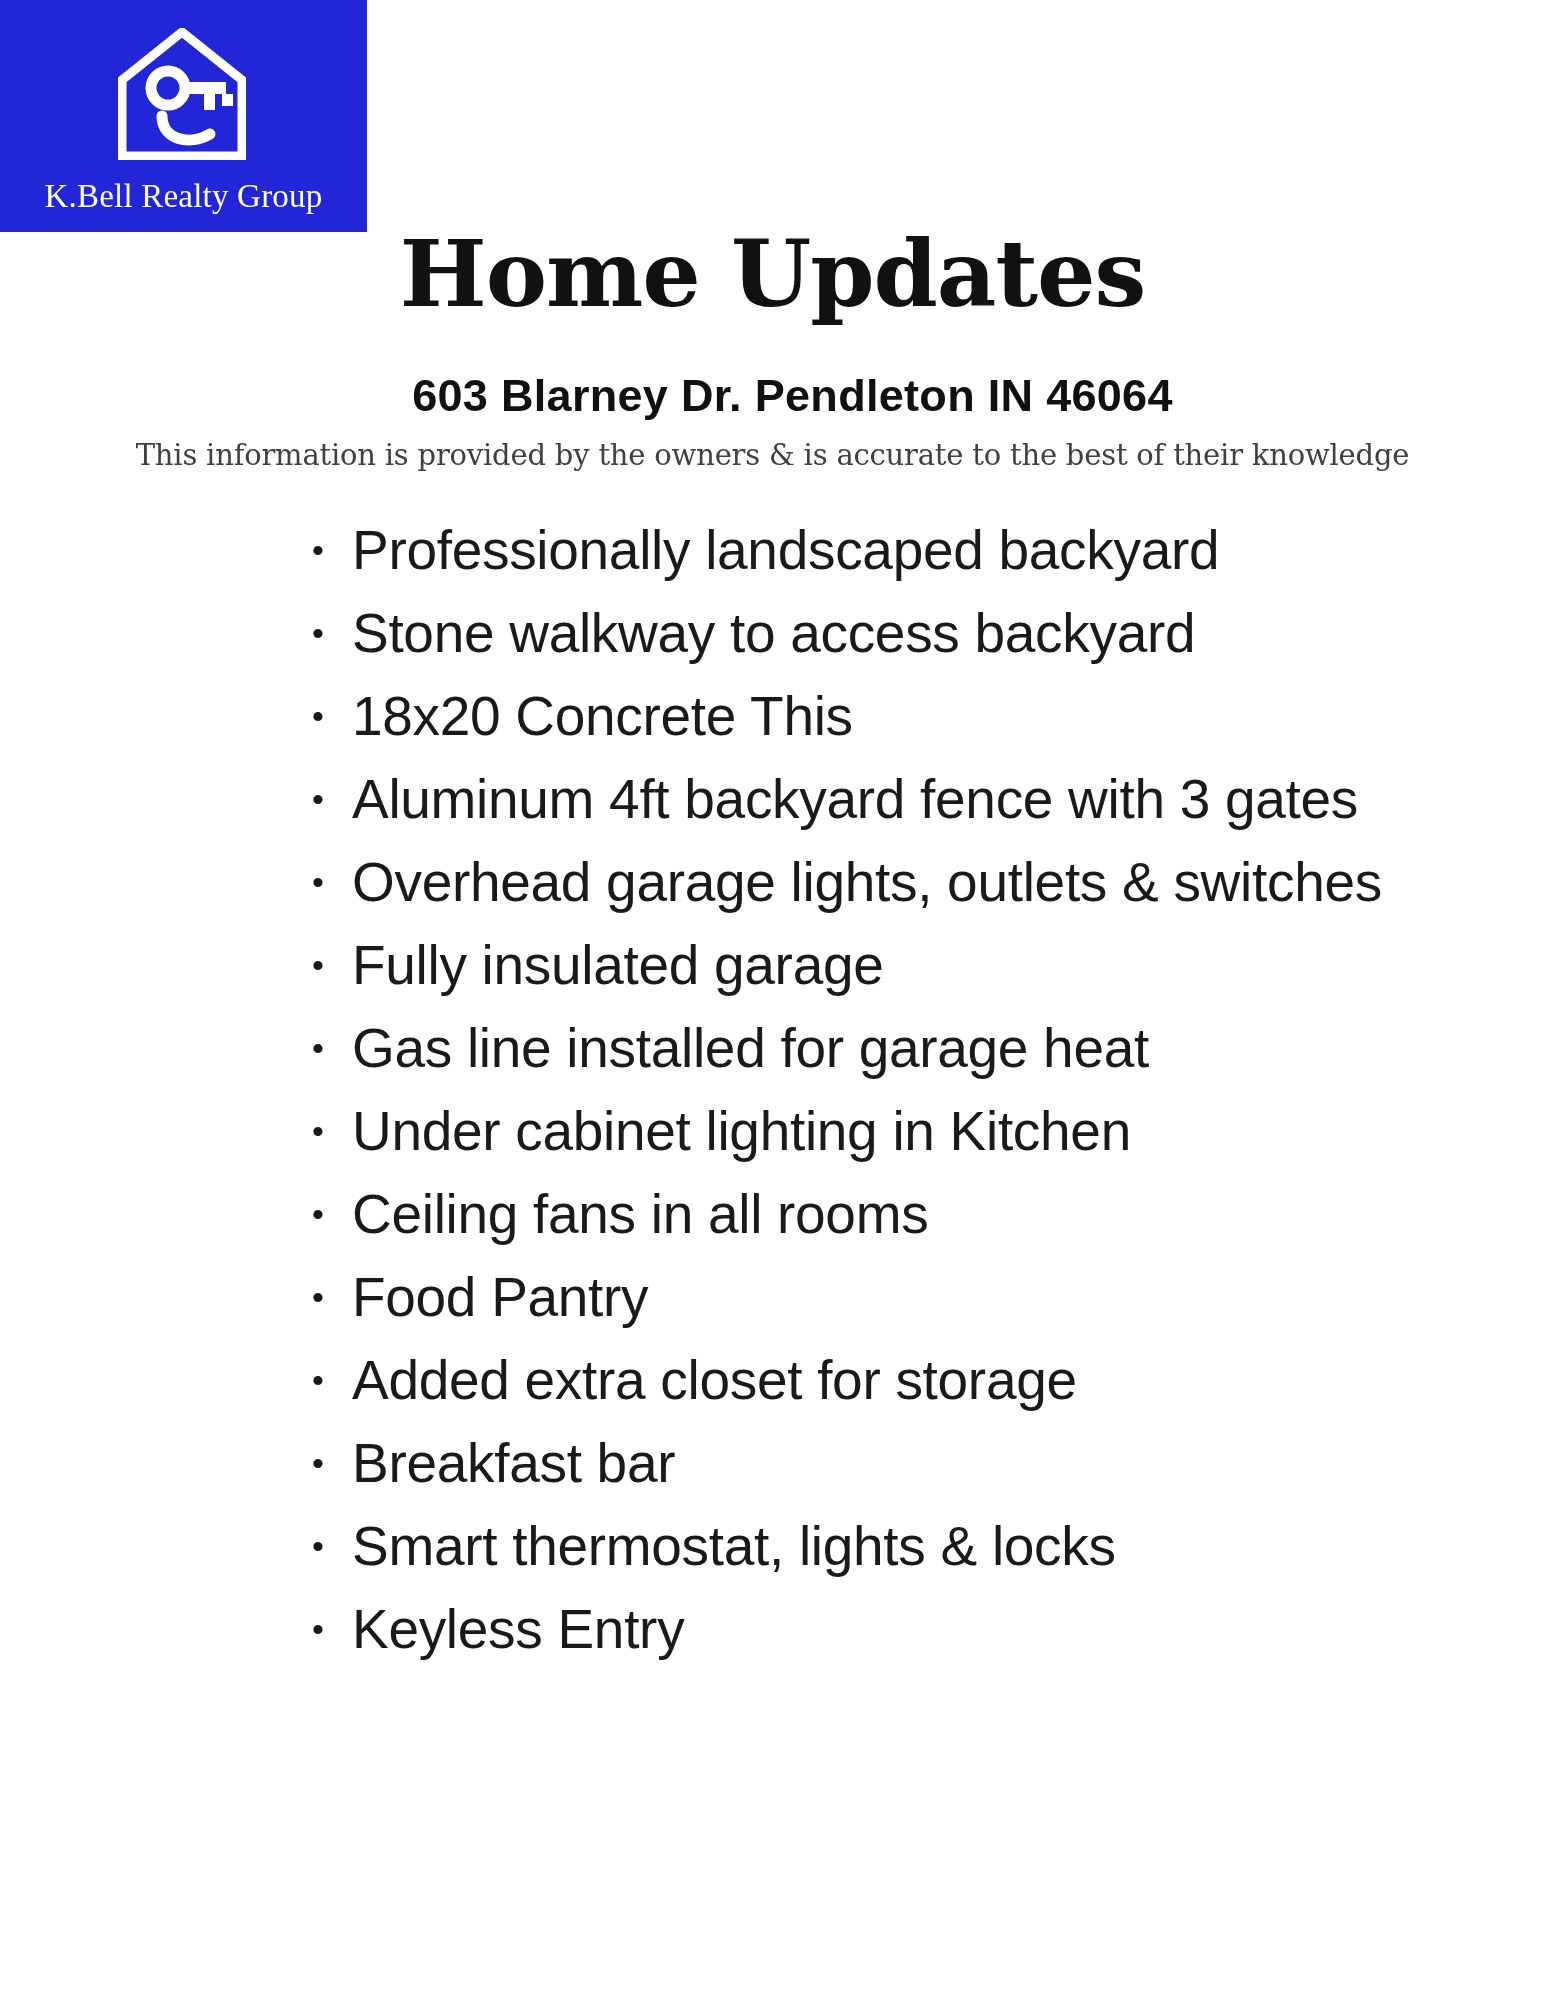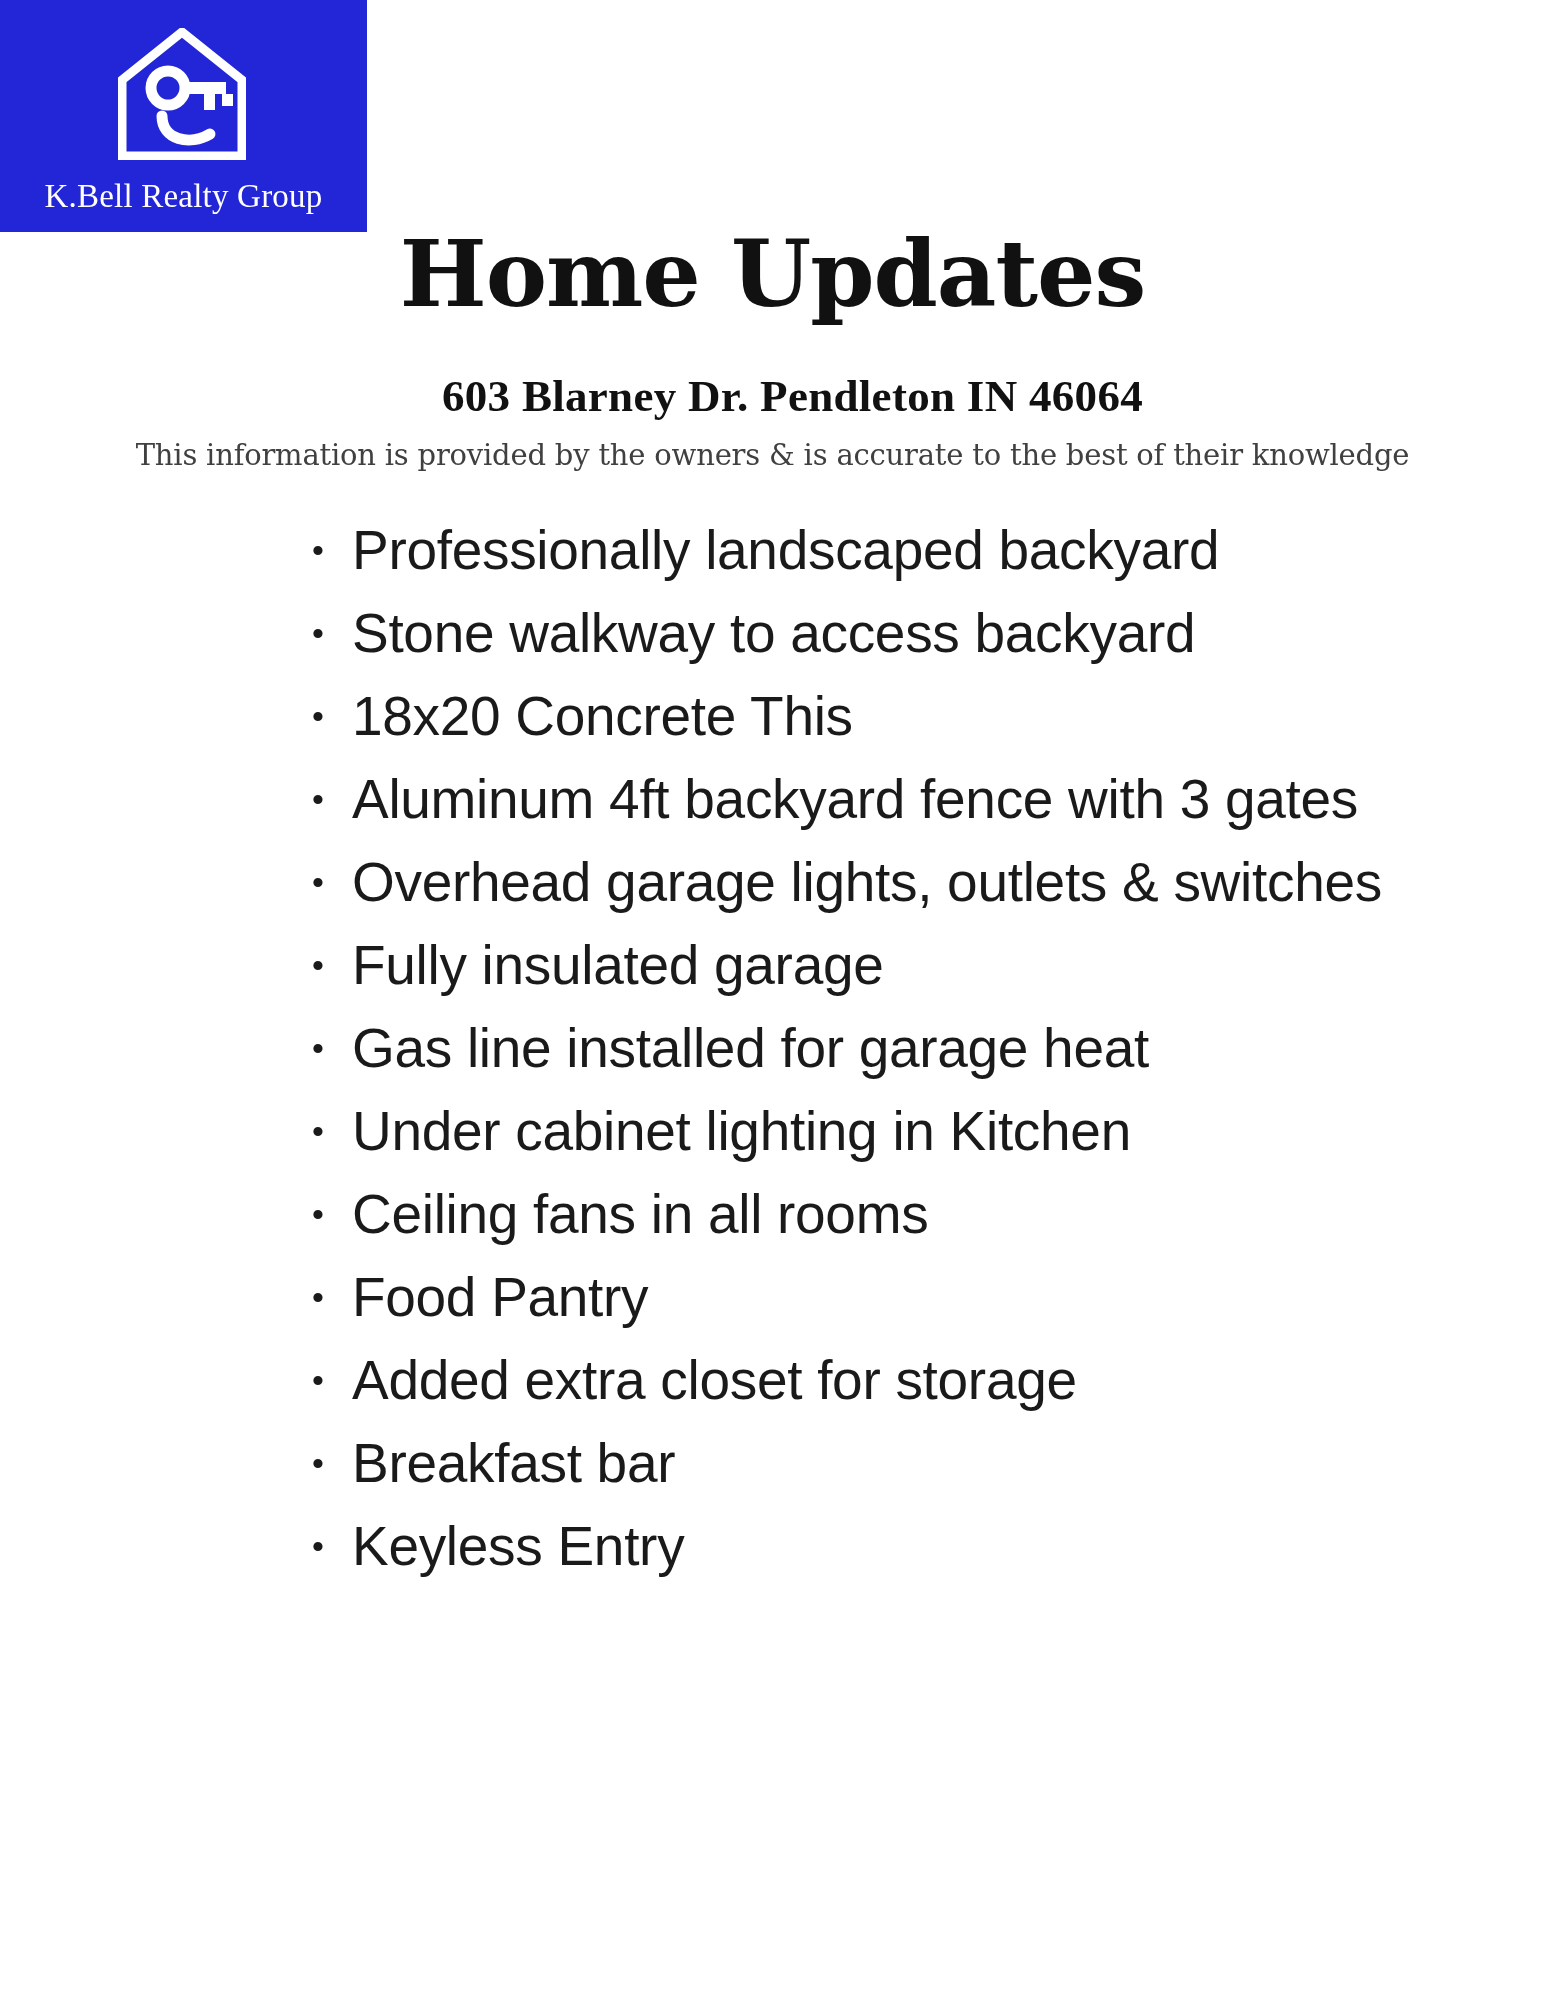--- a/index.html
+++ b/index.html
@@ -60,21 +60,21 @@
     color: #111111;
     line-height: 1;
     box-sizing: border-box;
   }
   .doc-subtitle {
     position: absolute;
     left: 0;
     top: 370px;
     width: 1545px;
     text-align: center;
-    font-family: Liberation Serif, serif;
+    font-family: Liberation Sans, sans-serif;
     font-size: 45px;
     font-weight: 700;
     color: #111111;
     letter-spacing: 0.3px;
     padding-left: 40px;
     box-sizing: border-box;
   }
   .doc-note {
     position: absolute;
     left: 0;
@@ -151,14 +151,15 @@
   <li>18x20 Concrete This</li>
   <li>Aluminum 4ft backyard fence with 3 gates</li>
   <li>Overhead garage lights, outlets &amp; switches</li>
   <li>Fully insulated garage</li>
   <li>Gas line installed for garage heat</li>
   <li>Under cabinet lighting in Kitchen</li>
   <li>Ceiling fans in all rooms</li>
   <li>Food Pantry</li>
   <li>Added extra closet for storage</li>
   <li>Breakfast bar</li>
+  <li>Smart thermostat, lights &amp; locks</li>
   <li>Keyless Entry</li>
 </ul>
 
 </body></html>

